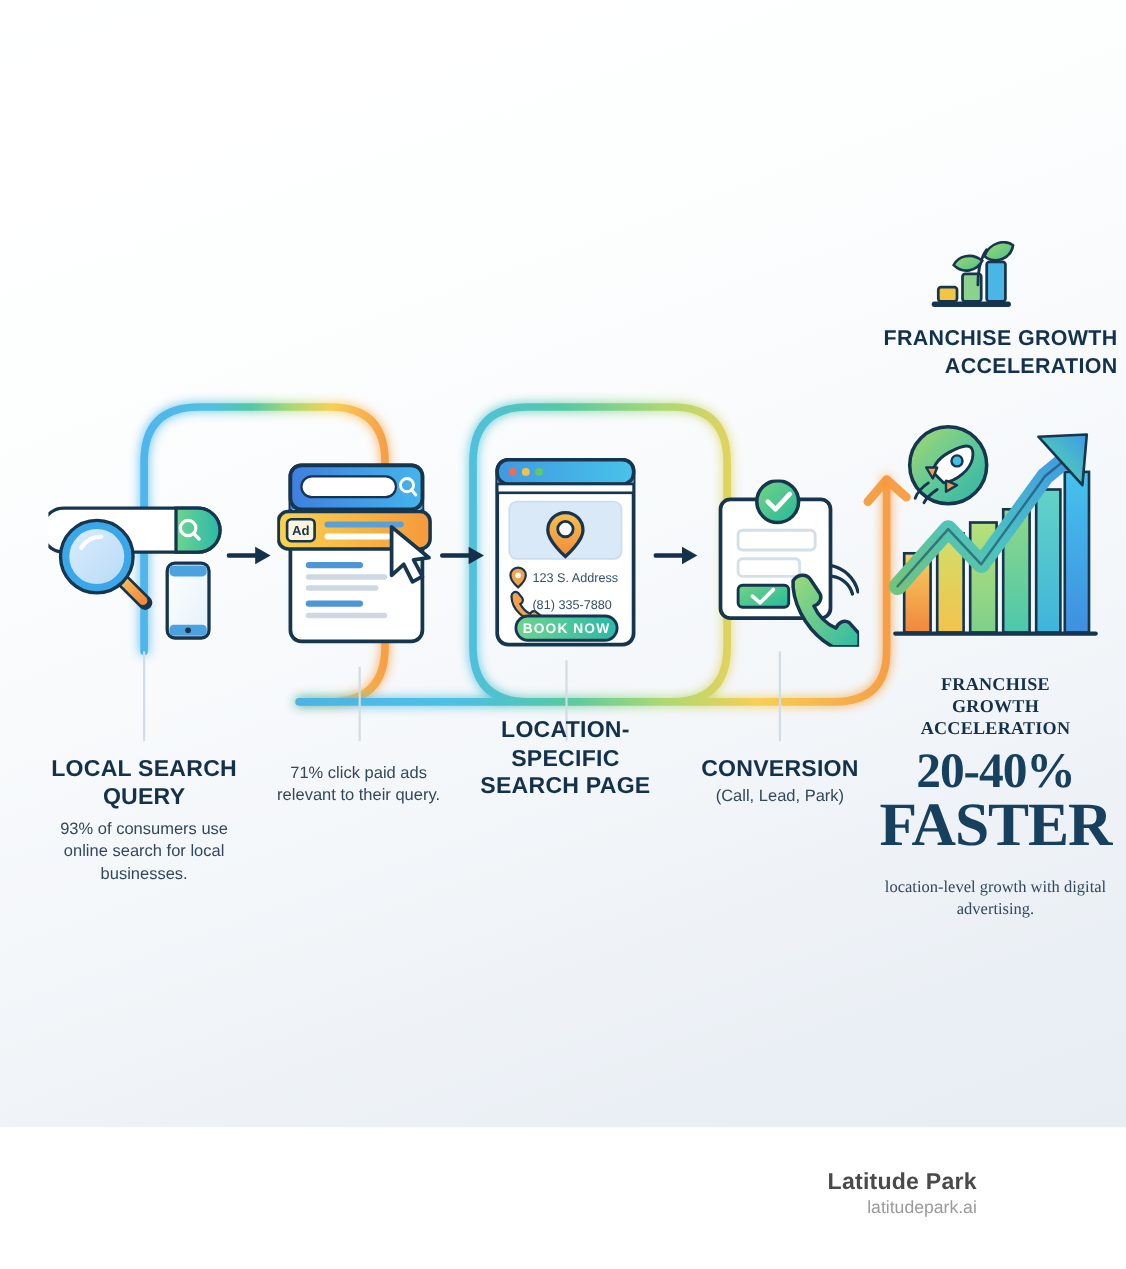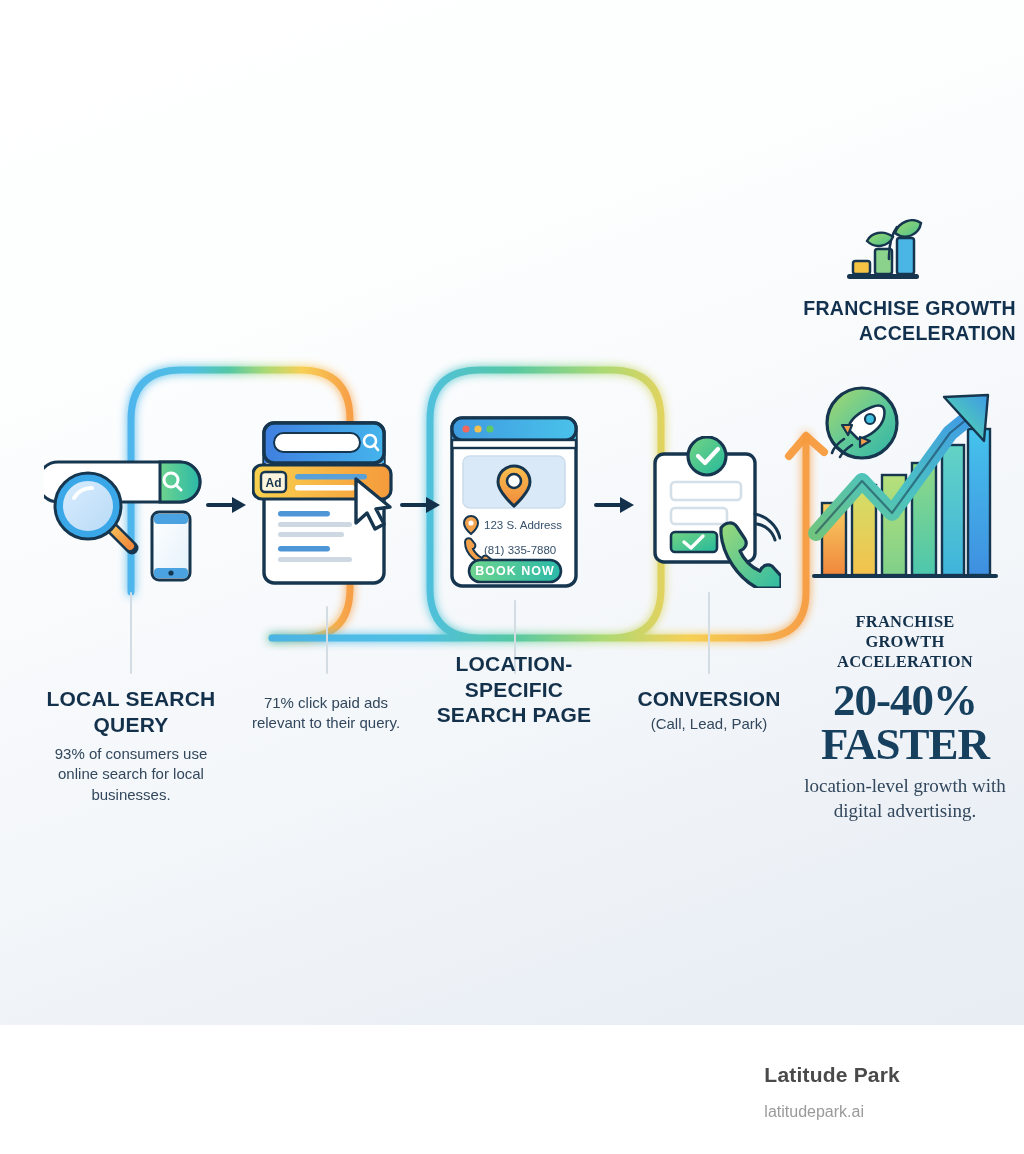--- a/index.html
+++ b/index.html
@@ -54,30 +54,30 @@
   #cap-1 { left:36px;  top:686px; width:190px; }
   #cap-2 { left:238px; top:686px; width:176px; }
   #cap-3 { left:418px; top:651px; width:192px; }
   #cap-4 { left:628px; top:686px; width:162px; }
   #cap-4 .cap-sub { margin-top:2px; }
 
   
   #stat-block { position:absolute; left:790px; top:612px; width:230px; text-align:center;font-family:Liberation Serif, serif; }
   #stat-eyebrow { color:#14314c; font-weight:bold; font-size:16.5px; line-height:1.22; letter-spacing:.2px; }
   #stat-big { color:#17405f; font-weight:bold; font-size:45px; line-height:0.98; letter-spacing:-1px; margin-top:6px; }
-  #stat-big2 { color:#17405f; font-weight:bold; font-size:45px; line-height:1.0; letter-spacing:-1px; }
-  #stat-note { color:#32475c; font-size:19px; line-height:1.3; margin-top:7px; }
+  #stat-big2 { color:#17405f; font-weight:bold; font-size:56px; line-height:1.0; letter-spacing:-1px; }
+  #stat-note { color:#32475c; font-size:15px; line-height:1.3; margin-top:20px; }
 
   
   #footer {
     position:absolute; left:0; top:1025px; width:1024px; height:129px; background:#ffffff;
   }
-  #footer-inner { position:absolute; right:124px; top:38px; text-align:left; }
+  #footer-inner { position:absolute; right:136px; top:38px; text-align:right; }
   #brand { color:#4a4a4a; font-size:21px; font-weight:bold; letter-spacing:.2px; }
-  #brand-url { color:#9a9a9a; font-size:16px; margin-top:16px; }
+  #brand-url { color:#9a9a9a; font-size:16px; margin-top:3px; }
 </style>
 </head>
 <body>
 
 <div id="canvas">
 
   <svg class="flow-svg" viewBox="0 0 1024 1025">
     <defs>
       <linearGradient id="ribGrad" x1="0" y1="0" x2="1" y2="0">
         <stop offset="0%" stop-color="#45b3ec"></stop>

